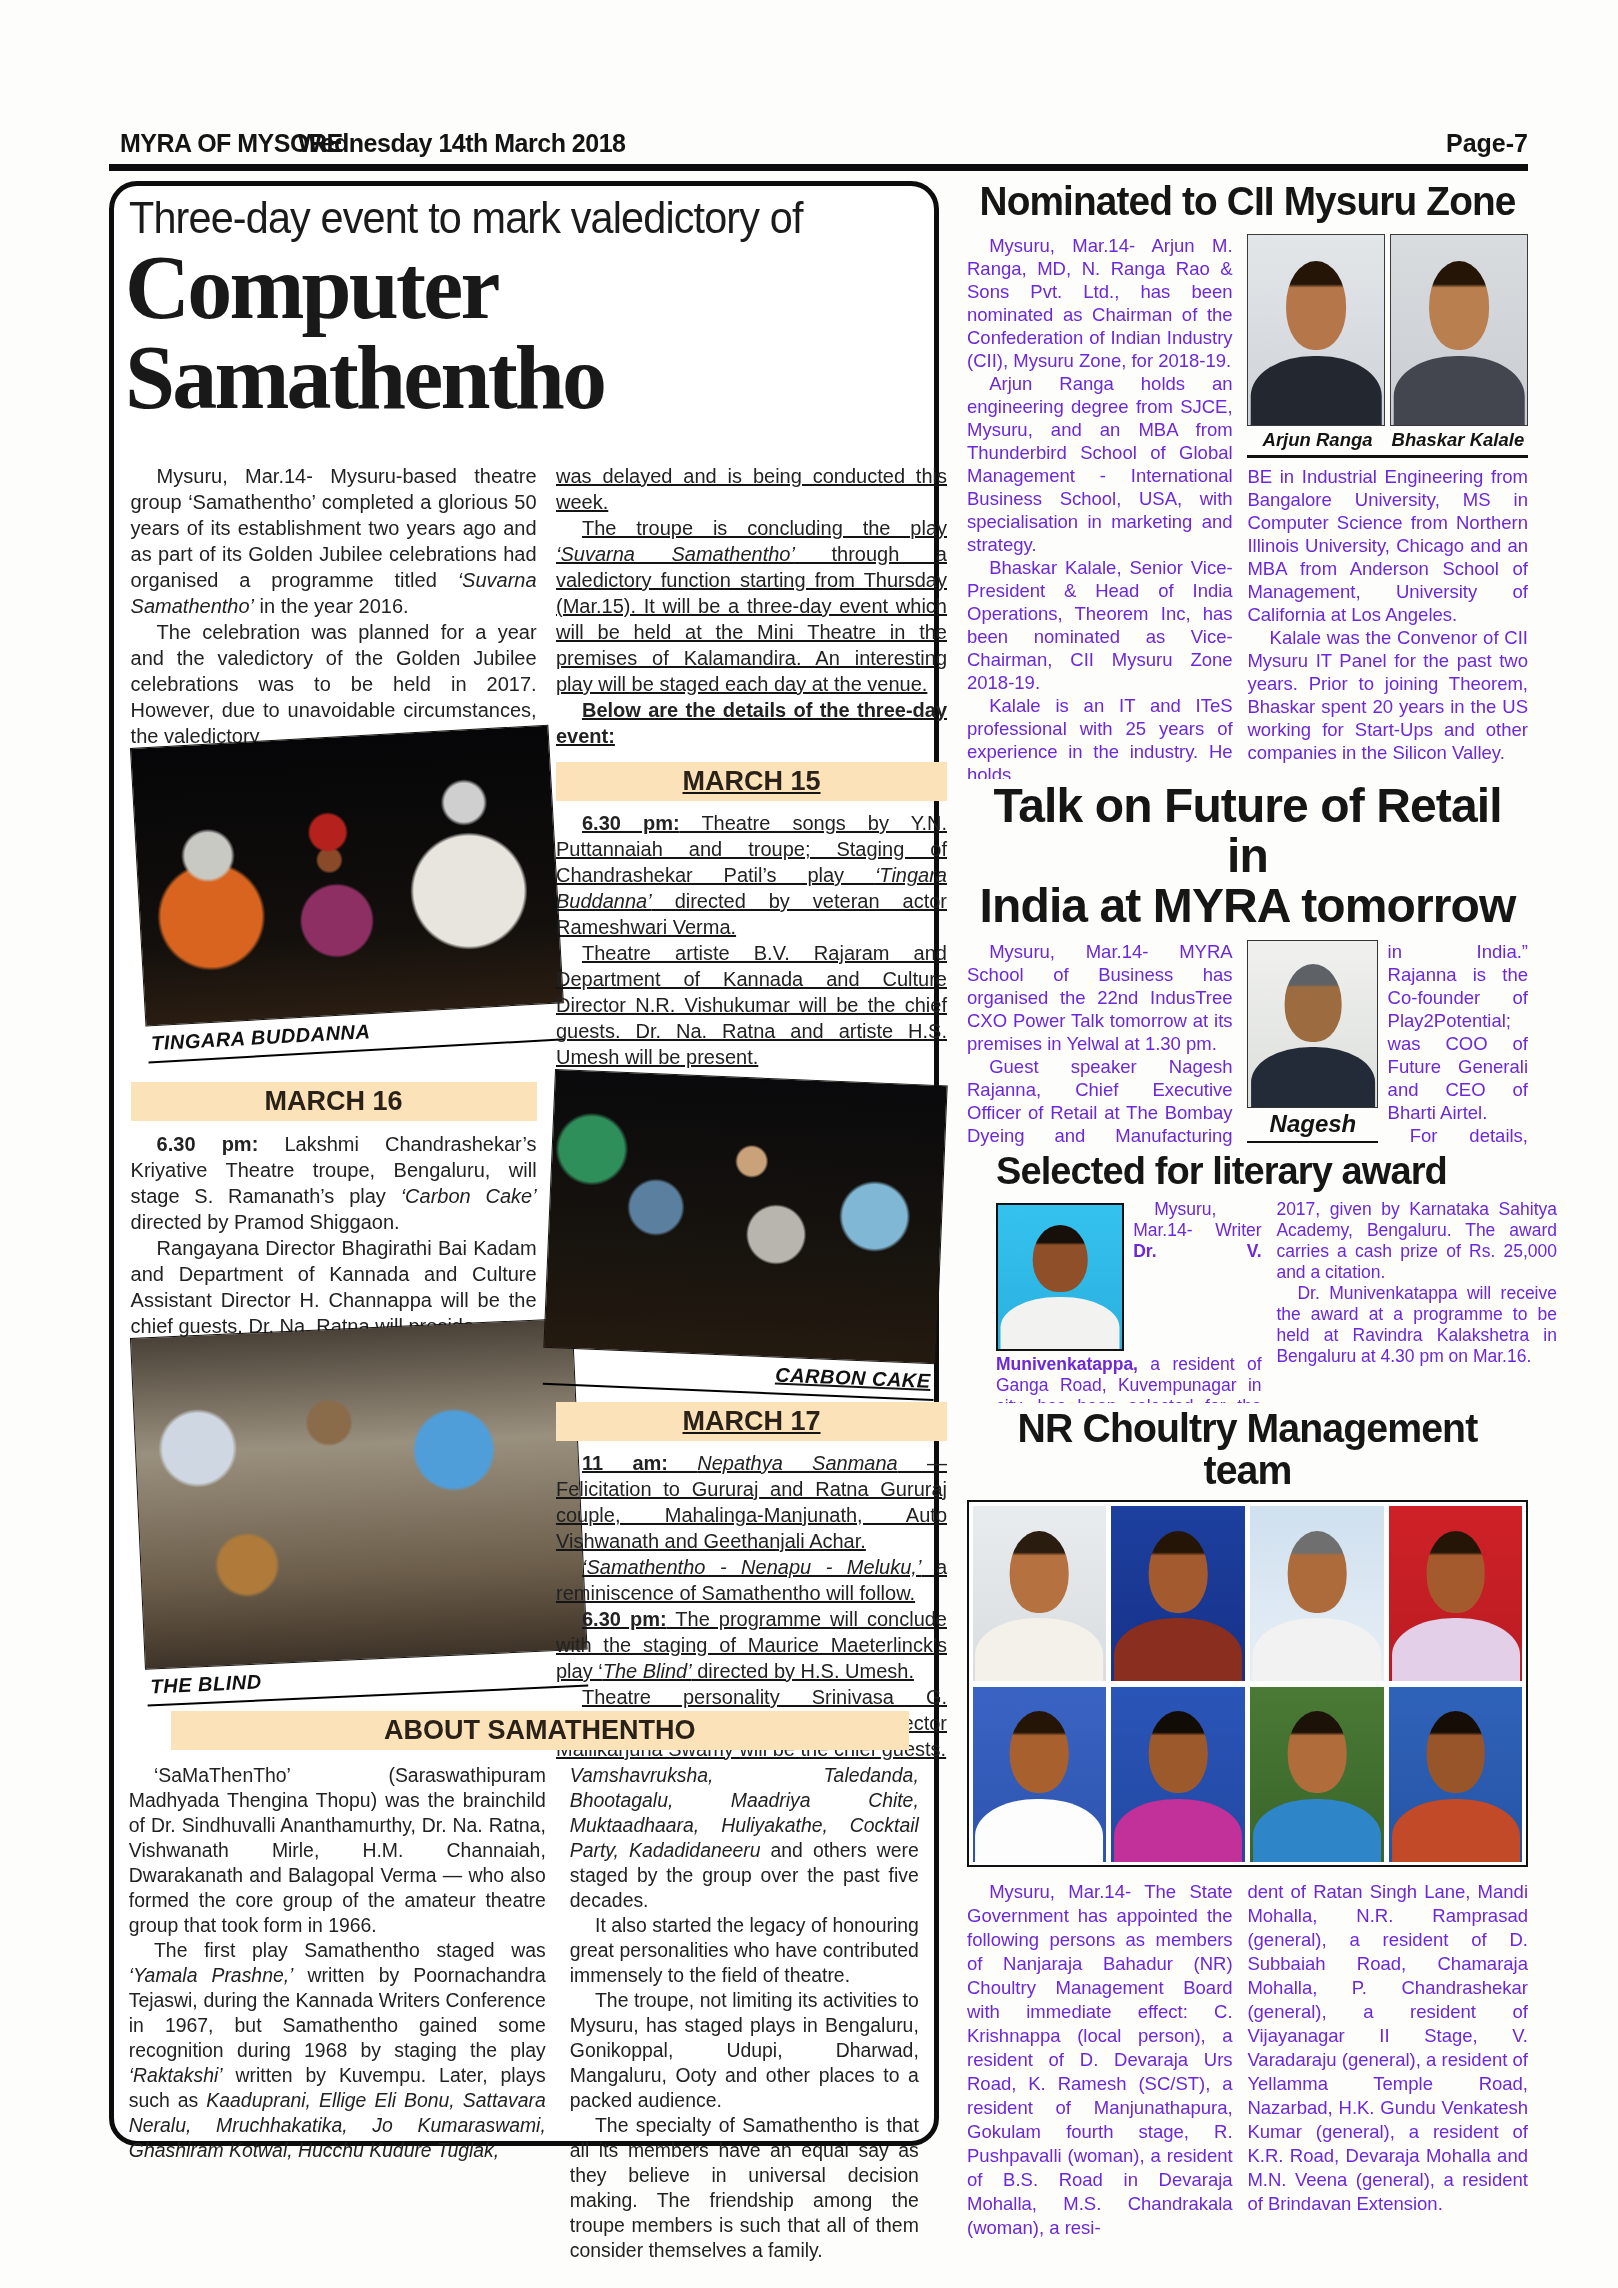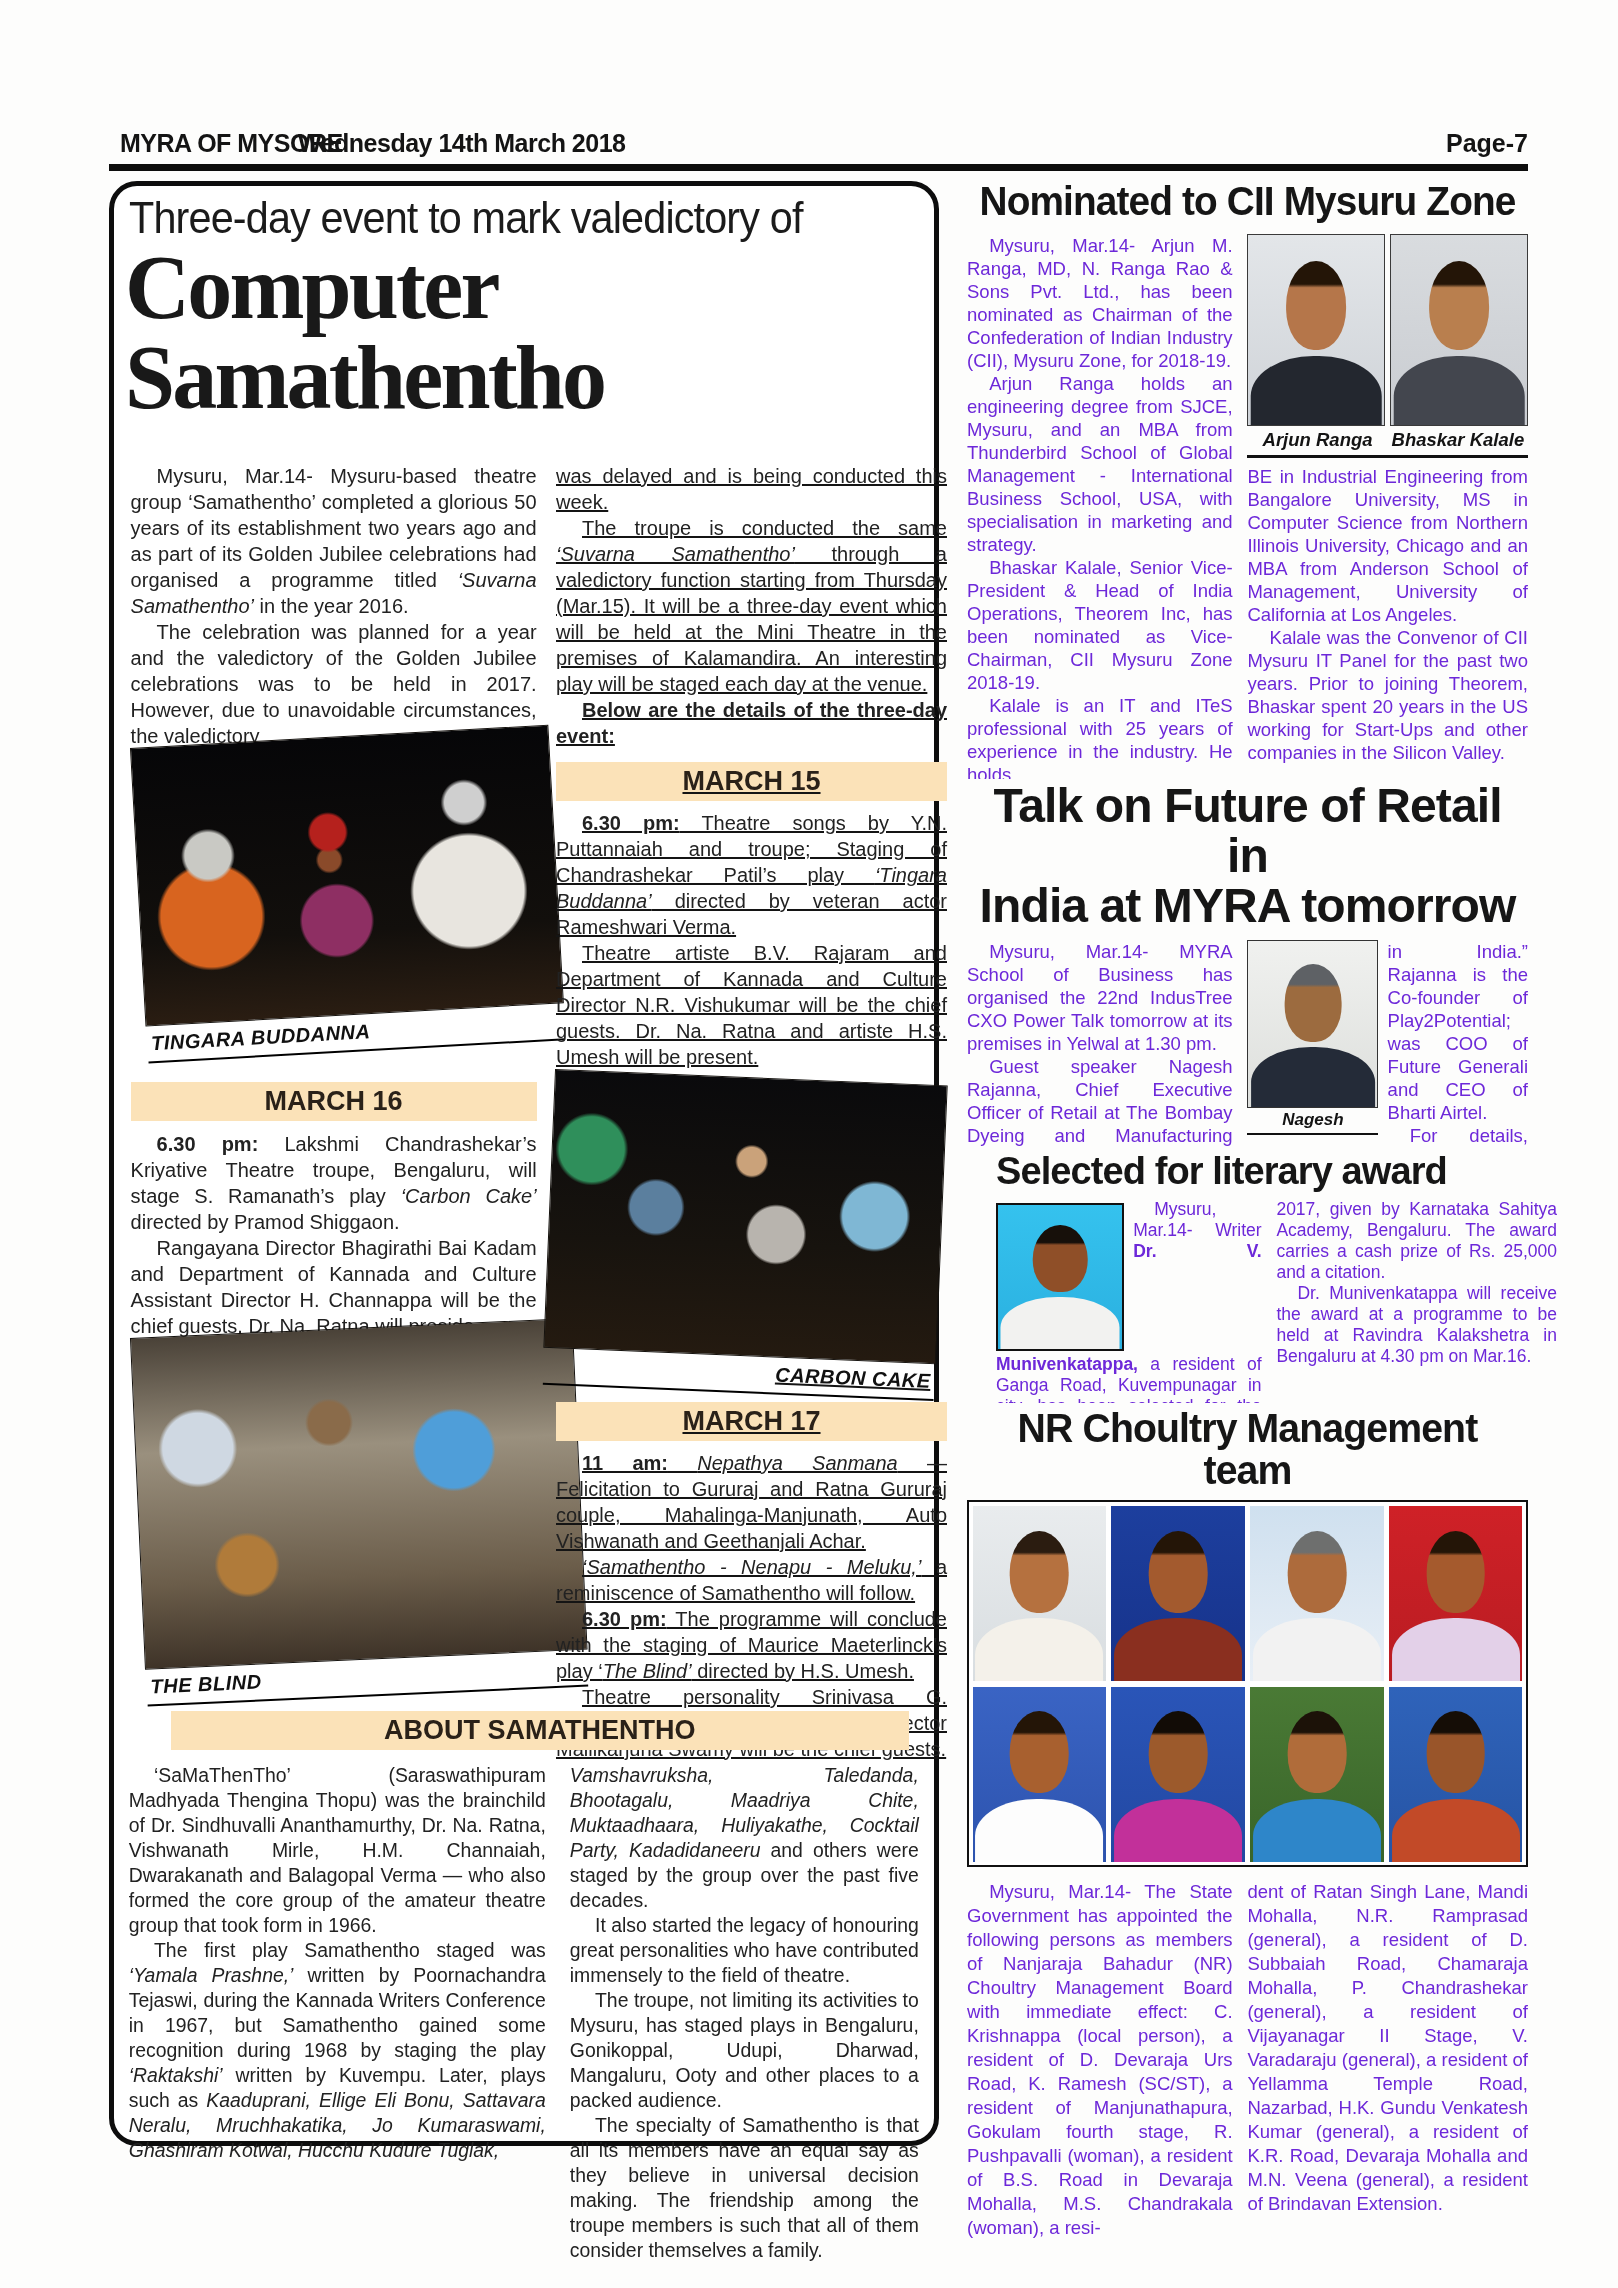--- a/index.html
+++ b/index.html
@@ -87,21 +87,21 @@
   .pair-captions{display:flex;margin-top:3.7px;}
   .pair-captions span{flex:1;text-align:center;font-weight:bold;font-style:italic;font-size:18.5px;}
   .caption-rule{border-top:3.7px solid #111;margin:3.7px 0 7.4px;}
   .sec-myra{top:600px;height:367px;}
   .sec-myra h2{font-size:48px;text-align:center;}
   .myra-cols{display:flex;gap:14.8px;margin-top:9.2px;}
   .myra-colL{width:266px;}
   .myra-colR{width:281px;}
   .fig-nagesh{float:left;width:131px;margin:0 9.2px 3.7px 0;}
   .fig-nagesh .headshot{height:166px;border:1.8px solid #333;}
-  .fig-nagesh figcaption{text-align:center;font-weight:bold;font-style:italic;font-size:17px;
+  .fig-nagesh figcaption{text-align:center;font-weight:bold;font-style:italic;font-size:24px;
                          border-bottom:2.8px solid #111;padding:1.8px 0 3.7px;}
   .sec-award{top:971px;height:251px;padding-left:29px;}
   .sec-award h2{font-size:38px;}
   .award-cols{display:flex;gap:14.8px;margin-top:7.4px;}
   .award-colL{width:266px;}
   .award-colR{width:281px;}
   .award-colL p,.award-colR p{font-size:17.5px;line-height:21px;}
   .muni{float:left;width:124px;height:144px;border:2.8px solid #111;margin:3.7px 9.2px 3.7px 0;}
   .sec-choultry{top:1227px;height:880px;}
   .sec-choultry h2{font-size:40px;text-align:center;transform:scaleX(.98);}
@@ -162,21 +162,21 @@
       <p><span>Rangayana Director Bhagirathi Bai Kadam and Department of Kannada and Culture Assistant Director H. Channappa will be the chief guests. Dr. Na. Ratna will preside.</span></p>
 
       <figure class="tilt fig-blind">
         <div class="stage ph-blind"></div>
         <figcaption>THE BLIND</figcaption>
       </figure>
     </div>
 
     <div class="col colR">
       <p class="noind"><span>was delayed and is being conducted this week.</span></p>
-      <p><span>The troupe is conducted the same </span><span style="font-style: italic;">‘Suvarna Samathentho’</span><span> through a valedictory function starting from Thursday (Mar.15). It will be a three-day event which will be held at the Mini Theatre in the premises of Kalamandira. An interesting play will be staged each day at the venue.</span></p>
+      <p><span>The troupe is concluding the play </span><span style="font-style: italic;">‘Suvarna Samathentho’</span><span> through a valedictory function starting from Thursday (Mar.15). It will be a three-day event which will be held at the Mini Theatre in the premises of Kalamandira. An interesting play will be staged each day at the venue.</span></p>
       <p class="lead-bold"><span style="font-weight: bold;">Below are the details of the three-day event:</span></p>
 
       <div class="section-bar m15"><span>MARCH 15</span></div>
       <p><span style="font-weight: bold;">6.30 pm:</span><span> Theatre songs by Y.N. Puttannaiah and troupe; Staging of Chandrashekar Patil’s play </span><span style="font-style: italic;">‘Tingara Buddanna’</span><span> directed by veteran actor Rameshwari Verma.</span></p>
       <p><span>Theatre artiste B.V. Rajaram and Department of Kannada and Culture Director N.R. Vishukumar will be the chief guests. Dr. Na. Ratna and artiste H.S. Umesh will be present.</span></p>
 
       <figure class="tilt fig-carbon">
         <div class="stage ph-carbon"></div>
         <figcaption>CARBON CAKE</figcaption>
       </figure>

